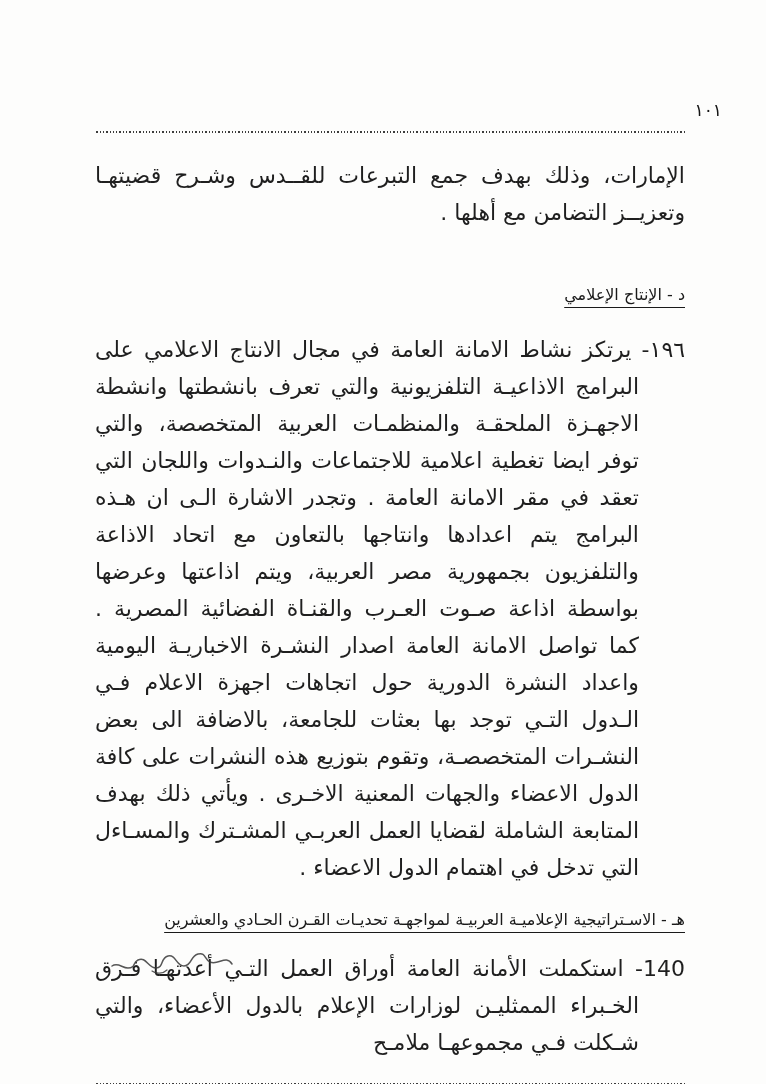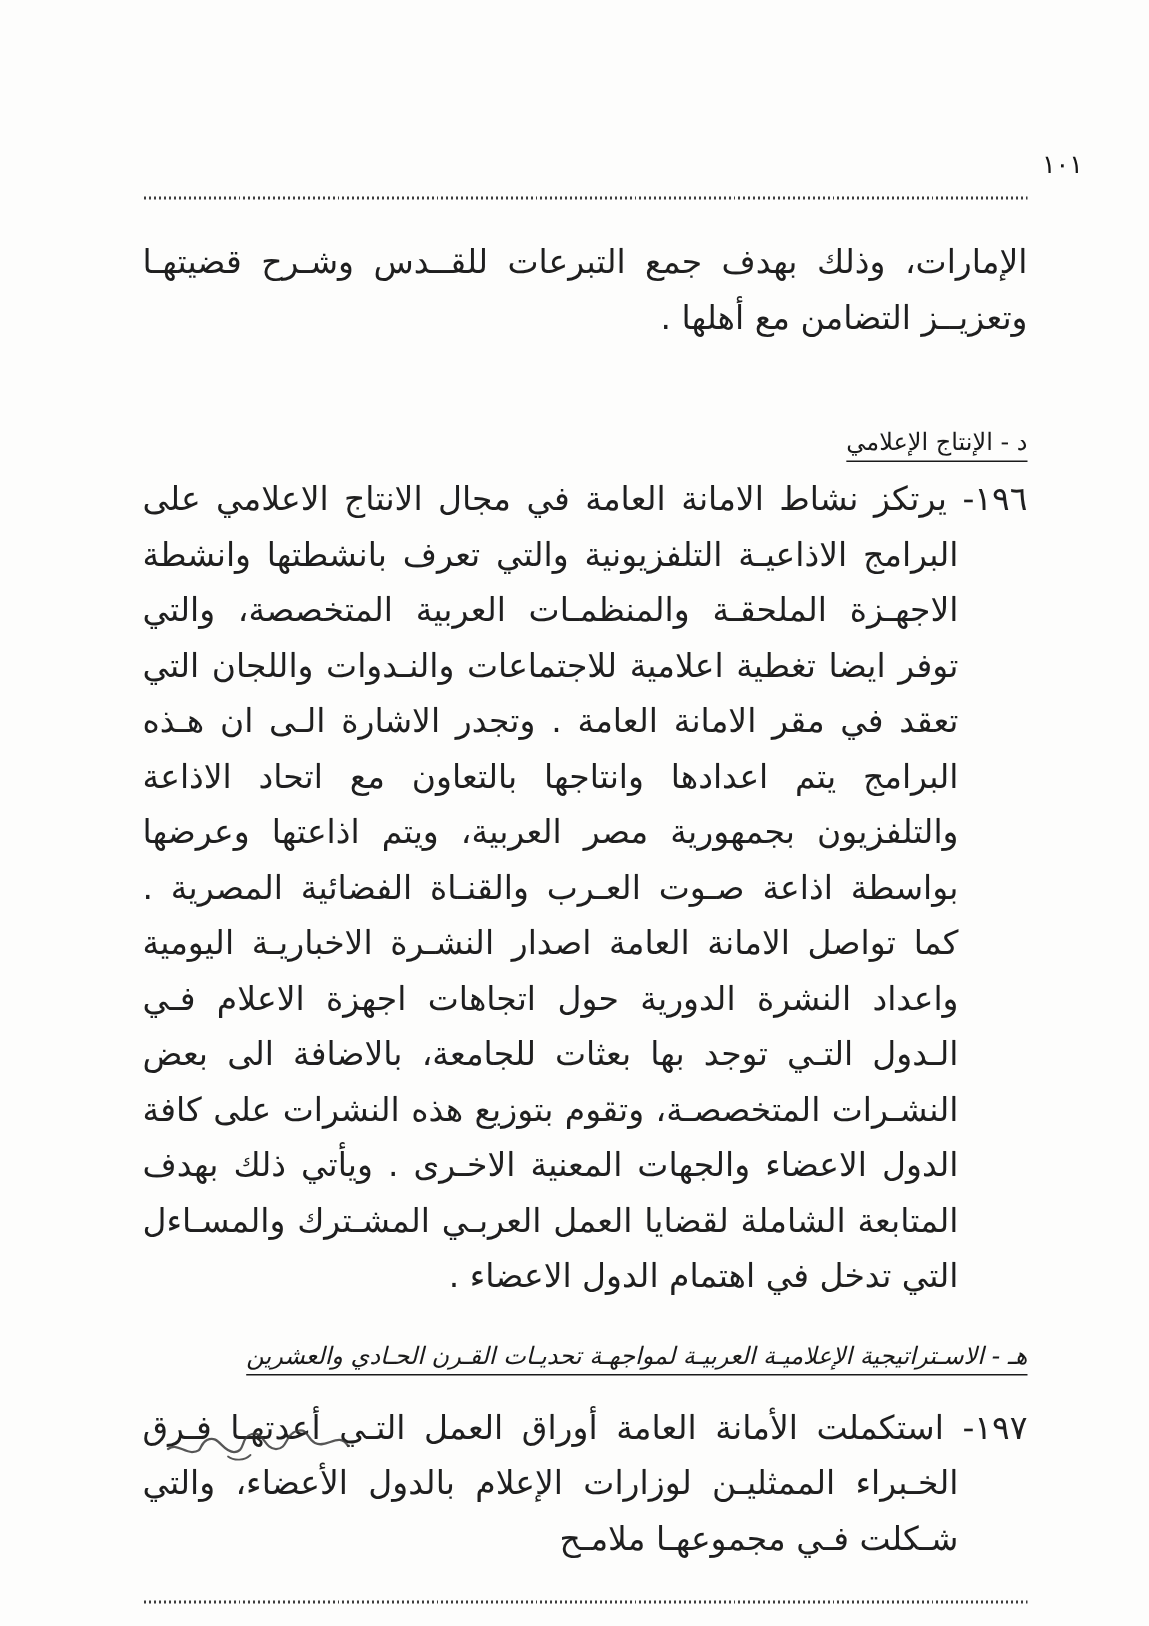--- a/index.html
+++ b/index.html
@@ -50,22 +50,22 @@
     color: #1f1f1f;
   }
 
   .hang {
     padding-right: 46px;
     text-indent: -46px;
   }
 
   .intro      { margin-top: 24px; }
   .heading-d  { margin-top: 44px; }
-  .para-196   { }
-  .heading-h  { margin-top: 14px; font-style: italic; }
+  .para-196   { margin-top: 16px; }
+  .heading-h  { margin-top: 14px; }
   .para-197   { margin-top: 10px; }
 
   .heading {
     font-size: 16px;
     line-height: 40px;
     font-weight: normal;
     text-align: justify;
     text-decoration: underline;
     text-underline-offset: 7px;
     text-decoration-thickness: 1.2px;
@@ -97,21 +97,21 @@
     <div class="heading heading-d">د - الإنتاج الإعلامي</div>
 
     <p class="body-text hang para-196">
       <span class="para-num">١٩٦-</span>
       <span>يرتكز نشاط الامانة العامة في مجال الانتاج الاعلامي على البرامج الاذاعيـة التلفزيونية والتي تعرف بانشطتها وانشطة الاجهـزة الملحقـة والمنظمـات العربية المتخصصة، والتي توفر ايضا تغطية اعلامية للاجتماعات والنـدوات واللجان التي تعقد في مقر الامانة العامة . وتجدر الاشارة الـى ان هـذه البرامج يتم اعدادها وانتاجها بالتعاون مع اتحاد الاذاعة والتلفزيون بجمهورية مصر العربية، ويتم اذاعتها وعرضها بواسطة اذاعة صـوت العـرب والقنـاة الفضائية المصرية . كما تواصل الامانة العامة اصدار النشـرة الاخباريـة اليومية واعداد النشرة الدورية حول اتجاهات اجهزة الاعلام فـي الـدول التـي توجد بها بعثات للجامعة، بالاضافة الى بعض النشـرات المتخصصـة، وتقوم بتوزيع هذه النشرات على كافة الدول الاعضاء والجهات المعنية الاخـرى . ويأتي ذلك بهدف المتابعة الشاملة لقضايا العمل العربـي المشـترك والمسـاءل التي تدخل في اهتمام الدول الاعضاء .</span>
     </p>
 
     <div class="heading hang heading-h">هـ - الاسـتراتيجية الإعلاميـة العربيـة لمواجهـة تحديـات القـرن الحـادي والعشرين</div>
 
     <p class="body-text hang para-197">
-      <span class="para-num">١٩٧-</span>
+      <span class="para-num">140-</span>
       <span>استكملت الأمانة العامة أوراق العمل التـي أعدتهـا فـرق الخـبراء الممثليـن لوزارات الإعلام بالدول الأعضاء، والتي شـكلت فـي مجموعهـا ملامـح</span>
     </p>
 
     <div class="dotted-rule rule-bottom"></div>
 
   </div>
 
   <div class="handwriting">
     <svg width="140" height="34" viewBox="0 0 140 34" xmlns="http://www.w3.org/2000/svg">
       <path d="M136 20 c-6 -10 -14 2 -22 -2 c-6 -3 -4 -10 -12 -8 c-8 2 -6 12 -14 12 c-8 0 -8 -12 -16 -10 c-8 2 -4 12 -12 12 c-8 0 -10 -12 -18 -8 c-6 3 -2 8 -10 8 c-6 0 -10 -6 -16 -2" stroke="#3a3a3a" stroke-width="1.5" fill="none" stroke-linecap="round"></path>

